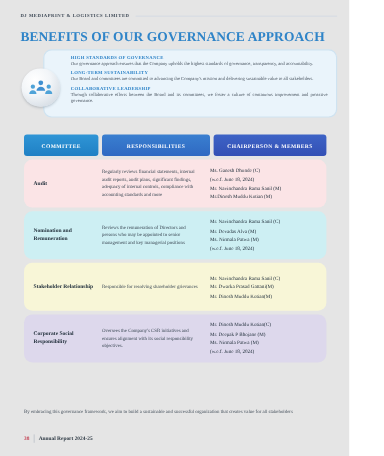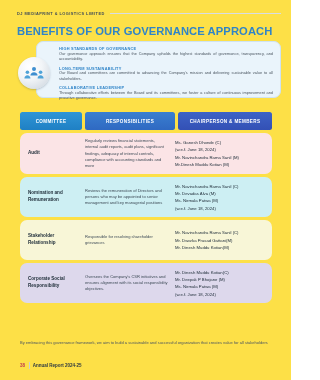--- a/index.html
+++ b/index.html
@@ -13,21 +13,22 @@
     font-family: "Liberation Sans", sans-serif;
     overflow: hidden;
     position: relative;
   }
   .page {
     position: relative;
     width: 291px;
     height: 380px;
     box-sizing: border-box;
     padding: 0;
-    background: #fde047;
+    background: #e5e5e5;
+    font-family: Liberation Serif, serif;
   }
 
   
   .running-header {
     position: absolute;
     top: 11px;
     left: 17px;
     right: 10px;
     display: flex;
     align-items: center;

